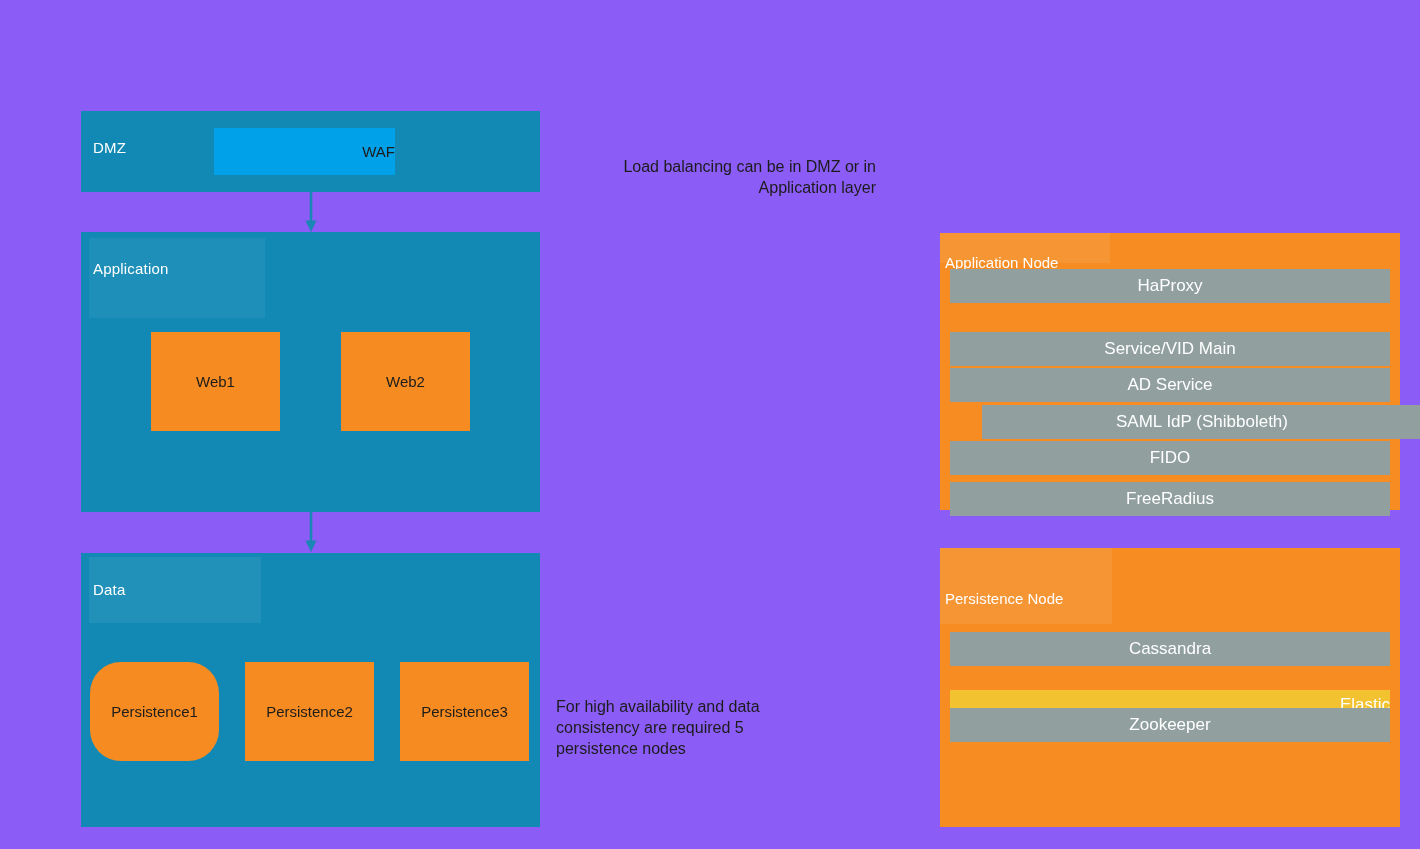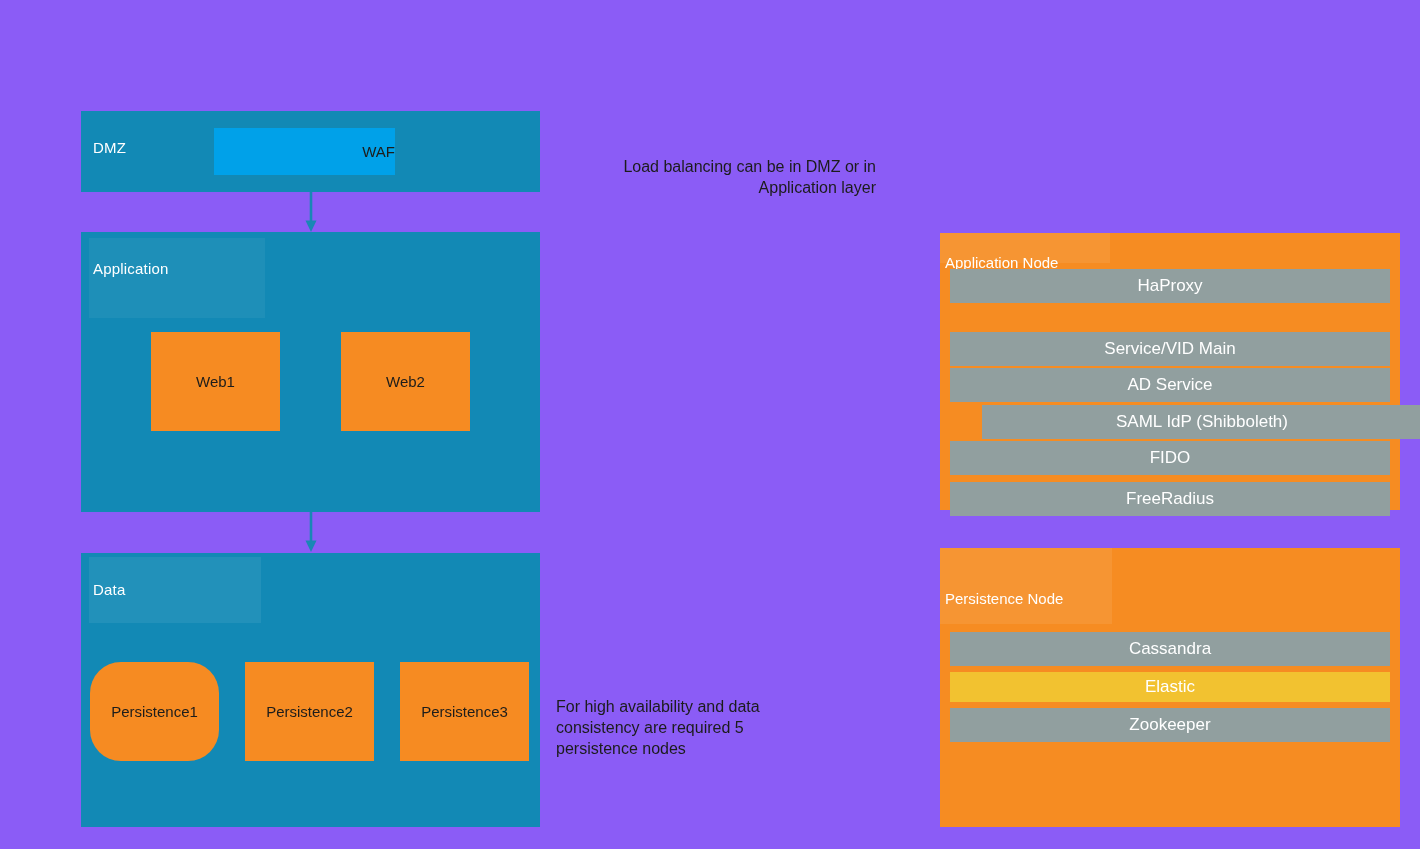--- a/index.html
+++ b/index.html
@@ -52,21 +52,21 @@
   .panel-title{position:absolute;left:5px;color:var(--light-text);font-size:15px;margin-top:12px;}
   .panel-app .panel-title{top:9px;}
   .panel-pers .panel-title{top:30px;}
 
   .bar{position:absolute;left:10px;width:440px;height:34px;background:var(--service-bar-bg);
        display:flex;align-items:center;justify-content:center;
        color:var(--light-text);font-size:17px;}
   .bar.highlight{background:var(--highlight-bar-bg);}
   .bar-a0{top:36px;} .bar-a1{top:99px;} .bar-a2{top:135px;}
   .bar-a3{top:172px;margin-left:32px;} .bar-a4{top:208px;} .bar-a5{top:249px;}
-  .bar-p0{top:84px;} .bar-p1{top:124px;height:30px;} .bar-p2{top:160px;}
+  .bar-p0{top:84px;} .bar-p1{top:142px;height:30px;justify-content:flex-end;} .bar-p2{top:160px;}
 </style>
 </head>
 <body>
 
 <div class="stage">
 
   <section class="band band-dmz">
     <span class="band-label">DMZ</span>
     <div class="waf-box">
       <span>WAF</span>

